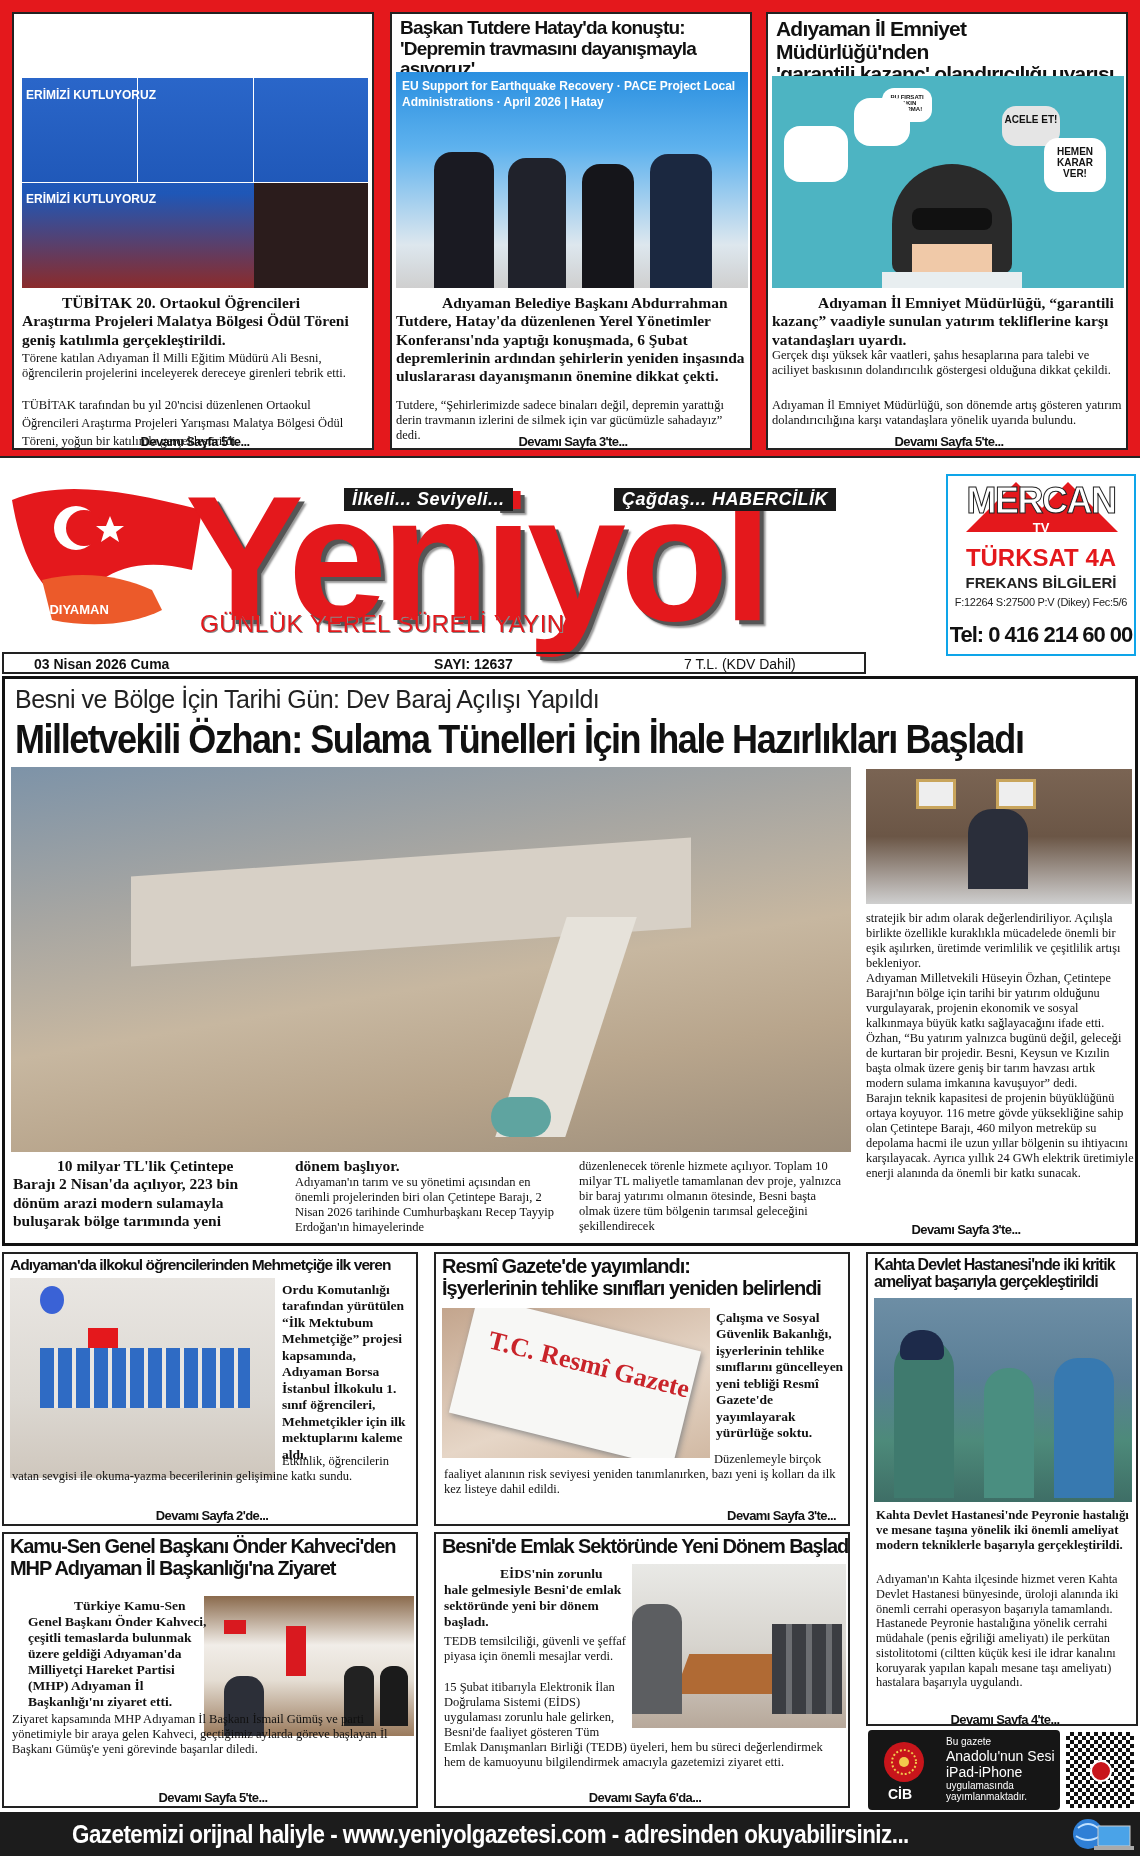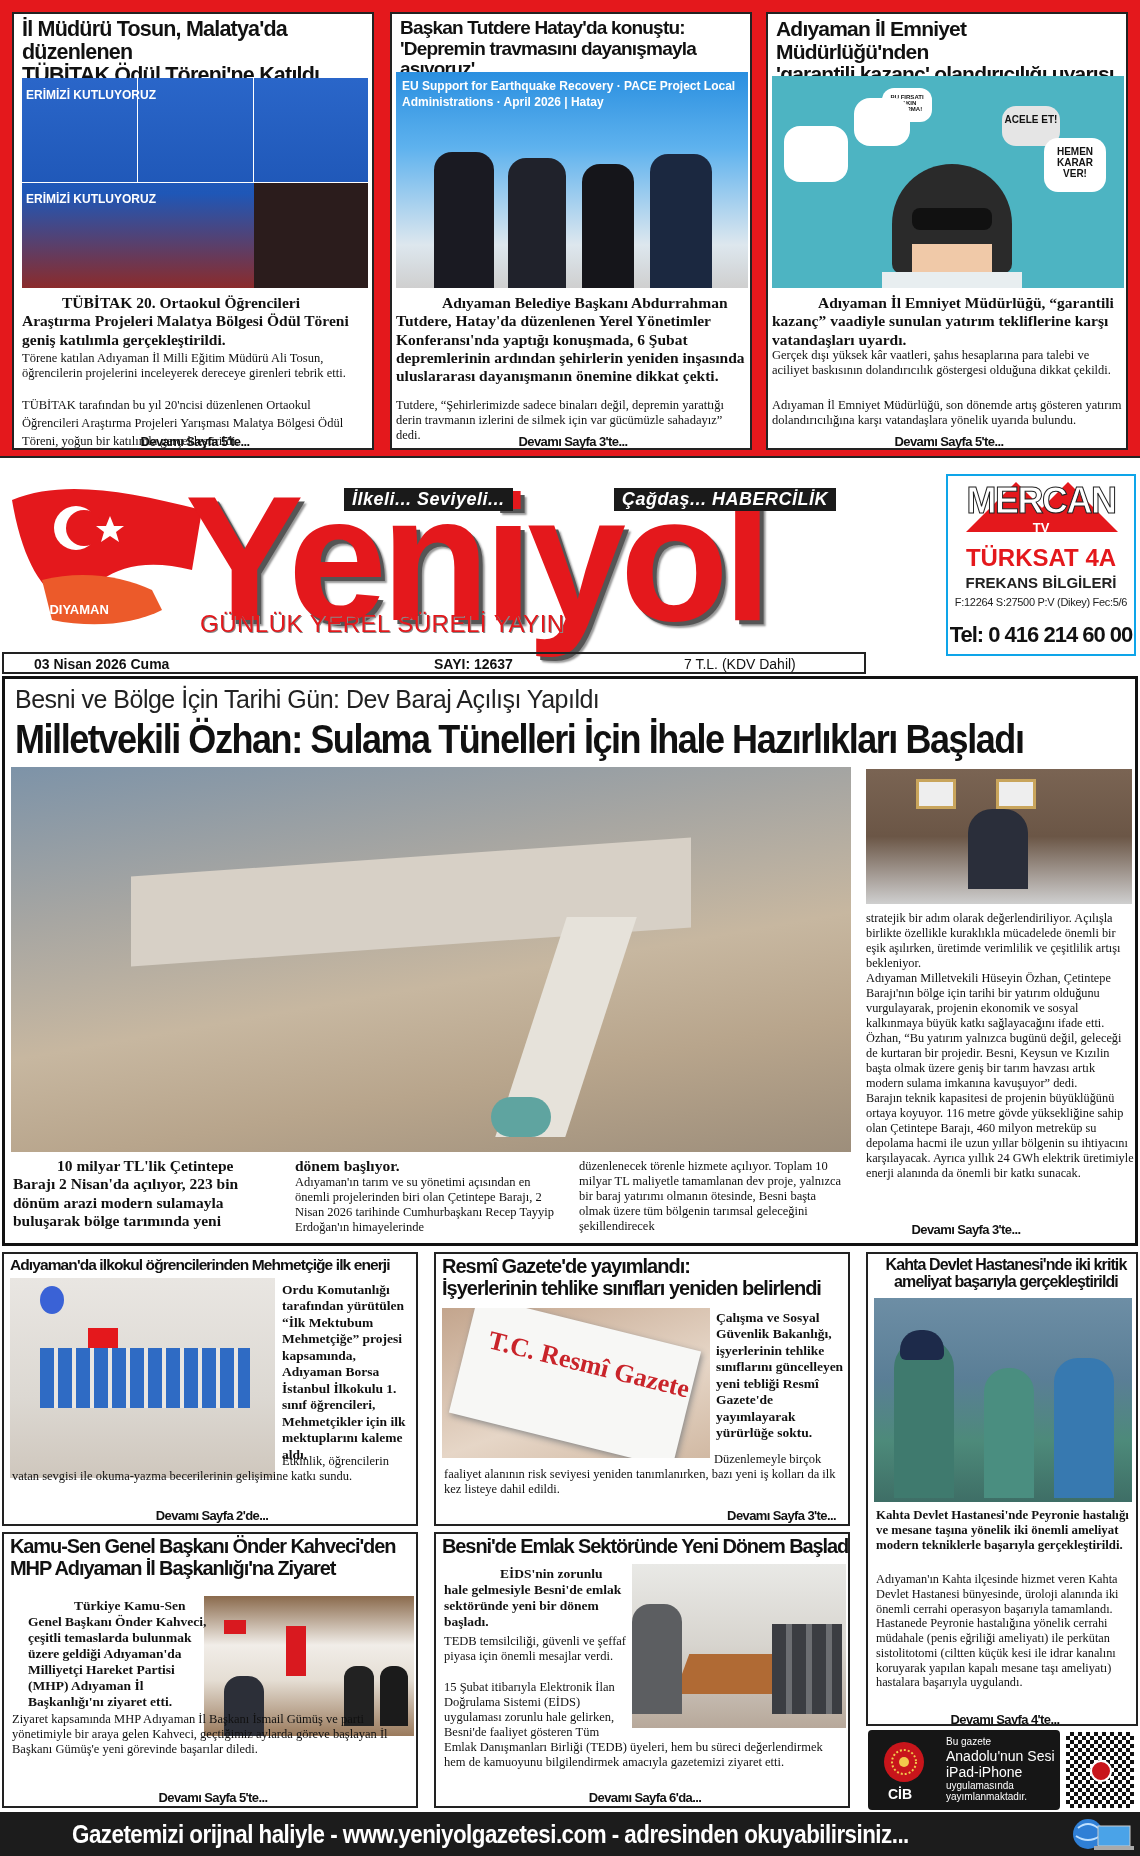--- a/index.html
+++ b/index.html
@@ -38,34 +38,30 @@
   .box .body { font-size: 13px; }
 
   #footer { left: 0; top: 1812px; width: 1140px; height: 44px; background: #1c1c1c; color: #fff; font-family: "Liberation Sans", sans-serif; font-weight: bold; font-size: 26px; letter-spacing: -0.6px; }
 </style>
 </head>
 <body>
 
 <div id="top-band" class="abs">
 
   <div class="top-box" style="left:12px; width:362px;">
-    <div class="headline" style="font-size:21.5px;">
-      <div>İl Müdürü Tosun, Malatya'da düzenlenen</div>
-      <div>TÜBİTAK Ödül Töreni'ne Katıldı</div>
-    </div>
     <div class="photo" style="left:8px; top:64px; width:346px; height:210px; background:linear-gradient(180deg,#2a66c9 0%,#1f57b7 55%,#8b2b2b 100%);">
       <div style="position:absolute;left:0;top:0;width:116px;height:105px;border-right:1px solid #fff;border-bottom:1px solid #fff;"></div>
       <div style="position:absolute;left:116px;top:0;width:116px;height:105px;border-right:1px solid #fff;border-bottom:1px solid #fff;"></div>
       <div style="position:absolute;left:232px;top:0;width:114px;height:105px;border-bottom:1px solid #fff;"></div>
       <div style="position:absolute;left:232px;top:105px;width:114px;height:105px;background:#2b1c1c;"></div>
       <div style="position:absolute;left:4px;top:10px;color:#fff;font:bold 12px 'Liberation Sans',sans-serif;">ERİMİZİ KUTLUYORUZ</div>
       <div style="position:absolute;left:4px;top:114px;color:#fff;font:bold 12px 'Liberation Sans',sans-serif;">ERİMİZİ KUTLUYORUZ</div>
     </div>
     <div class="lead" style="position:absolute; left:8px; top:280px; width:346px; font-size:15.5px; text-indent:40px;">TÜBİTAK 20. Ortaokul Öğrencileri Araştırma Projeleri Malatya Bölgesi Ödül Töreni geniş katılımla gerçekleştirildi.</div>
-    <div class="body" style="position:absolute; left:8px; top:337px; width:346px; font-size:12.5px;">Törene katılan Adıyaman İl Milli Eğitim Müdürü Ali Tosun, öğrencilerin projelerini inceleyerek dereceye girenleri tebrik etti.</div>
+    <div class="body" style="position:absolute; left:8px; top:337px; width:346px; font-size:12.5px;">Törene katılan Adıyaman İl Milli Eğitim Müdürü Ali Besni, öğrencilerin projelerini inceleyerek dereceye girenleri tebrik etti.</div>
     <div class="body" style="position:absolute; left:8px; top:382px; width:346px; font-size:12.5px; line-height:1.45;">TÜBİTAK tarafından bu yıl 20'ncisi düzenlenen Ortaokul Öğrencileri Araştırma Projeleri Yarışması Malatya Bölgesi Ödül Töreni, yoğun bir katılımla gerçekleştirildi.</div>
     <div class="more" style="position:absolute; left:8px; top:420px; width:346px;">Devamı Sayfa 5'te...</div>
   </div>
 
   <div class="top-box" style="left:390px; width:362px;">
     <div class="headline" style="font-size:19px;">
       <div>Başkan Tutdere Hatay'da konuştu:</div>
       <div>'Depremin travmasını dayanışmayla aşıyoruz'</div>
     </div>
     <div class="photo" style="left:4px; top:58px; width:352px; height:216px; background:linear-gradient(180deg,#2a8fe0 0%,#5eb2ee 35%,#dde7ee 80%,#cfcfcf 100%);">
@@ -161,21 +157,21 @@
   <div class="body" style="position:absolute; left:574px; top:480px; width:270px; font-size:12.5px;">düzenlenecek törenle hizmete açılıyor. Toplam 10 milyar TL maliyetle tamamlanan dev proje, yalnızca bir baraj yatırımı olmanın ötesinde, Besni başta olmak üzere tüm bölgenin tarımsal geleceğini şekillendirecek</div>
   <div style="position:absolute; left:861px; top:232px; width:268px;">
     <div class="body" style="font-size:12.3px;line-height:1.22;">stratejik bir adım olarak değerlendiriliyor. Açılışla birlikte özellikle kuraklıkla mücadelede önemli bir eşik aşılırken, üretimde verimlilik ve çeşitlilik artışı bekleniyor.</div>
     <div class="body" style="font-size:12.3px;line-height:1.22;">Adıyaman Milletvekili Hüseyin Özhan, Çetintepe Barajı'nın bölge için tarihi bir yatırım olduğunu vurgulayarak, projenin ekonomik ve sosyal kalkınmaya büyük katkı sağlayacağını ifade etti. Özhan, “Bu yatırım yalnızca bugünü değil, geleceği de kurtaran bir projedir. Besni, Keysun ve Kızılin başta olmak üzere geniş bir tarım havzası artık modern sulama imkanına kavuşuyor” dedi.</div>
     <div class="body" style="font-size:12.3px;line-height:1.22;">Barajın teknik kapasitesi de projenin büyüklüğünü ortaya koyuyor. 116 metre gövde yüksekliğine sahip olan Çetintepe Barajı, 460 milyon metreküp su depolama hacmi ile uzun yıllar bölgenin su ihtiyacını karşılayacak. Ayrıca yıllık 24 GWh elektrik üretimiyle enerji alanında da önemli bir katkı sunacak.</div>
   </div>
   <div class="more" style="position:absolute; left:861px; top:543px; width:200px;">Devamı Sayfa 3'te...</div>
 </div>
 
 <div class="box" style="left:2px; top:1252px; width:416px; height:274px;">
-  <div class="headline" style="position:absolute;left:6px;top:3px;font-size:15.5px;letter-spacing:-0.9px;white-space:nowrap;">Adıyaman'da ilkokul öğrencilerinden Mehmetçiğe ilk enerji</div>
+  <div class="headline" style="position:absolute;left:6px;top:3px;font-size:15.5px;letter-spacing:-0.9px;white-space:nowrap;">Adıyaman'da ilkokul öğrencilerinden Mehmetçiğe ilk veren</div>
   <div class="photo" style="left:6px; top:24px; width:265px; height:200px; background:linear-gradient(180deg,#e9e6e2 0%,#dcd8d2 60%,#cfc7bd 100%);">
     <div style="position:absolute;left:30px;top:70px;width:210px;height:60px;background:repeating-linear-gradient(90deg,#2f6bc4 0 14px,#e9e6e2 14px 18px);"></div>
     <div style="position:absolute;left:78px;top:50px;width:30px;height:20px;background:#e4181c;"></div>
     <div style="position:absolute;left:30px;top:8px;width:24px;height:28px;background:#3a62d6;border-radius:50%;"></div>
   </div>
   <div class="lead" style="position:absolute; left:278px; top:28px; width:132px; font-size:13.5px; line-height:1.22;">Ordu Komutanlığı tarafından yürütülen “İlk Mektubum Mehmetçiğe” projesi kapsamında, Adıyaman Borsa İstanbul İlkokulu 1. sınıf öğrencileri, Mehmetçikler için ilk mektuplarını kaleme aldı.</div>
   <div class="body" style="position:absolute; left:8px; top:200px; width:400px; font-size:12.5px; text-indent:270px;">Etkinlik, öğrencilerin vatan sevgisi ile okuma-yazma becerilerinin gelişimine katkı sundu.</div>
   <div class="more" style="position:absolute; left:8px; top:254px; width:400px;">Devamı Sayfa 2'de...</div>
 </div>
 
@@ -187,21 +183,21 @@
   <div class="photo" style="left:6px; top:54px; width:268px; height:150px; background:linear-gradient(160deg,#c3a58d 0%,#e6d6c7 60%,#d1b9a3 100%);">
     <div style="position:absolute;left:18px;top:14px;width:230px;height:120px;background:#f7f7f5;transform:rotate(14deg);box-shadow:2px 2px 6px #888;"></div>
     <div style="position:absolute;left:44px;top:42px;transform:rotate(14deg);color:#c9242a;font:bold 26px 'Liberation Serif',serif;">T.C. Resmî Gazete</div>
   </div>
   <div class="lead" style="position:absolute; left:280px; top:56px; width:130px; font-size:13.5px; line-height:1.22;">Çalışma ve Sosyal Güvenlik Bakanlığı, işyerlerinin tehlike sınıflarını güncelleyen yeni tebliği Resmî Gazete'de yayımlayarak yürürlüğe soktu.</div>
   <div class="body" style="position:absolute; left:8px; top:198px; width:400px; font-size:12.5px; text-indent:270px;">Düzenlemeyle birçok faaliyet alanının risk seviyesi yeniden tanımlanırken, bazı yeni iş kolları da ilk kez listeye dahil edildi.</div>
   <div class="more" style="position:absolute; left:120px; top:254px; width:280px; text-align:right;">Devamı Sayfa 3'te...</div>
 </div>
 
 <div class="box" style="left:866px; top:1252px; width:272px; height:474px;">
-  <div class="headline" style="position:absolute;left:6px;top:2px;width:264px;font-size:16px;letter-spacing:-0.9px;text-align:center;">Kahta Devlet Hastanesi'nde iki kritik ameliyat başarıyla gerçekleştirildi</div>
+  <div class="headline" style="position:absolute;left:6px;top:2px;width:264px;font-size:16px;letter-spacing:-0.9px;">Kahta Devlet Hastanesi'nde iki kritik ameliyat başarıyla gerçekleştirildi</div>
   <div class="photo" style="left:6px; top:44px; width:258px; height:204px; background:linear-gradient(180deg,#6d8ea5 0%,#5a7e96 40%,#4d8a7a 70%,#3e6e66 100%);">
     <div style="position:absolute;left:20px;top:40px;width:60px;height:160px;background:#3f7a6e;border-radius:30px 30px 0 0;"></div>
     <div style="position:absolute;left:26px;top:32px;width:44px;height:30px;background:#1d2a4a;border-radius:20px 20px 6px 6px;"></div>
     <div style="position:absolute;left:110px;top:70px;width:50px;height:130px;background:#4a8e80;border-radius:24px 24px 0 0;"></div>
     <div style="position:absolute;left:180px;top:60px;width:60px;height:140px;background:#3779b0;border-radius:24px 24px 0 0;"></div>
   </div>
   <div class="lead" style="position:absolute; left:8px; top:254px; width:258px; font-size:12.8px; line-height:1.18;">Kahta Devlet Hastanesi'nde Peyronie hastalığı ve mesane taşına yönelik iki önemli ameliyat modern tekniklerle başarıyla gerçekleştirildi.</div>
   <div class="body" style="position:absolute; left:8px; top:318px; width:258px; font-size:12.3px; line-height:1.2;">Adıyaman'ın Kahta ilçesinde hizmet veren Kahta Devlet Hastanesi bünyesinde, üroloji alanında iki önemli cerrahi operasyon başarıyla tamamlandı. Hastanede Peyronie hastalığına yönelik cerrahi müdahale (penis eğriliği ameliyatı) ile perkütan sistolitotomi (ciltten küçük kesi ile idrar kanalını koruyarak yapılan kapalı mesane taşı ameliyatı) hastalara başarıyla uygulandı.</div>
   <div class="more" style="position:absolute; left:8px; top:458px; width:258px;">Devamı Sayfa 4'te...</div>
 </div>

